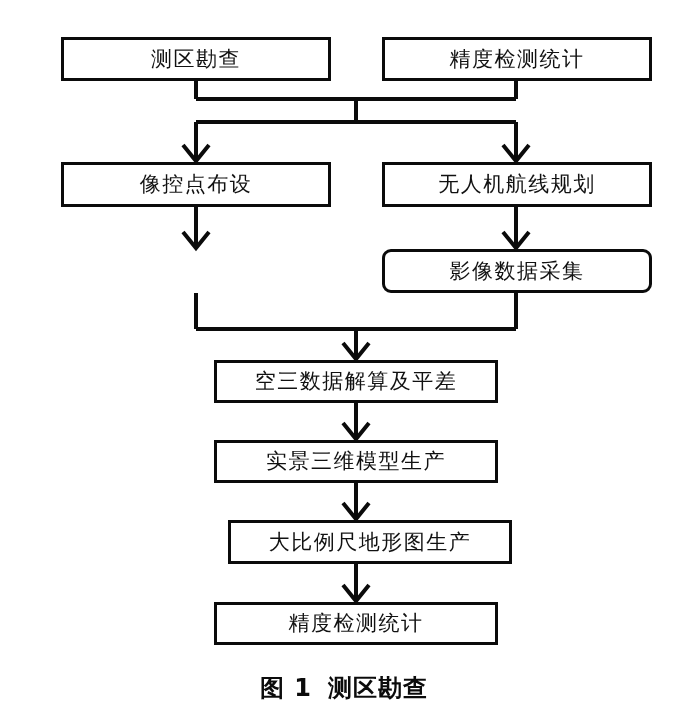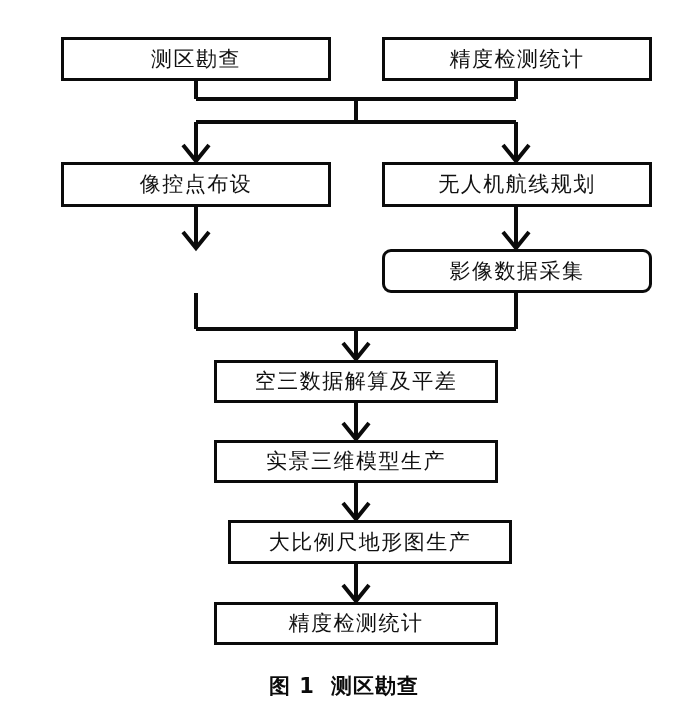--- a/index.html
+++ b/index.html
@@ -64,21 +64,21 @@
   .caption {
     position: absolute;
     left: 0;
     top: 672px;
     width: 688px;
     text-align: center;
     z-index: 4;
   }
   .caption-text {
     font-family: "DejaVu Sans", "Liberation Sans", sans-serif;
-    font-size: 21px;
+    font-size: 24px;
     font-weight: bold;
     letter-spacing: 1px;
     color: #0b0b0b;
     user-select: none;
   }
   .caption-gap { display: inline-block; width: 16px; }
 </style>
 </head>
 <body>
 

